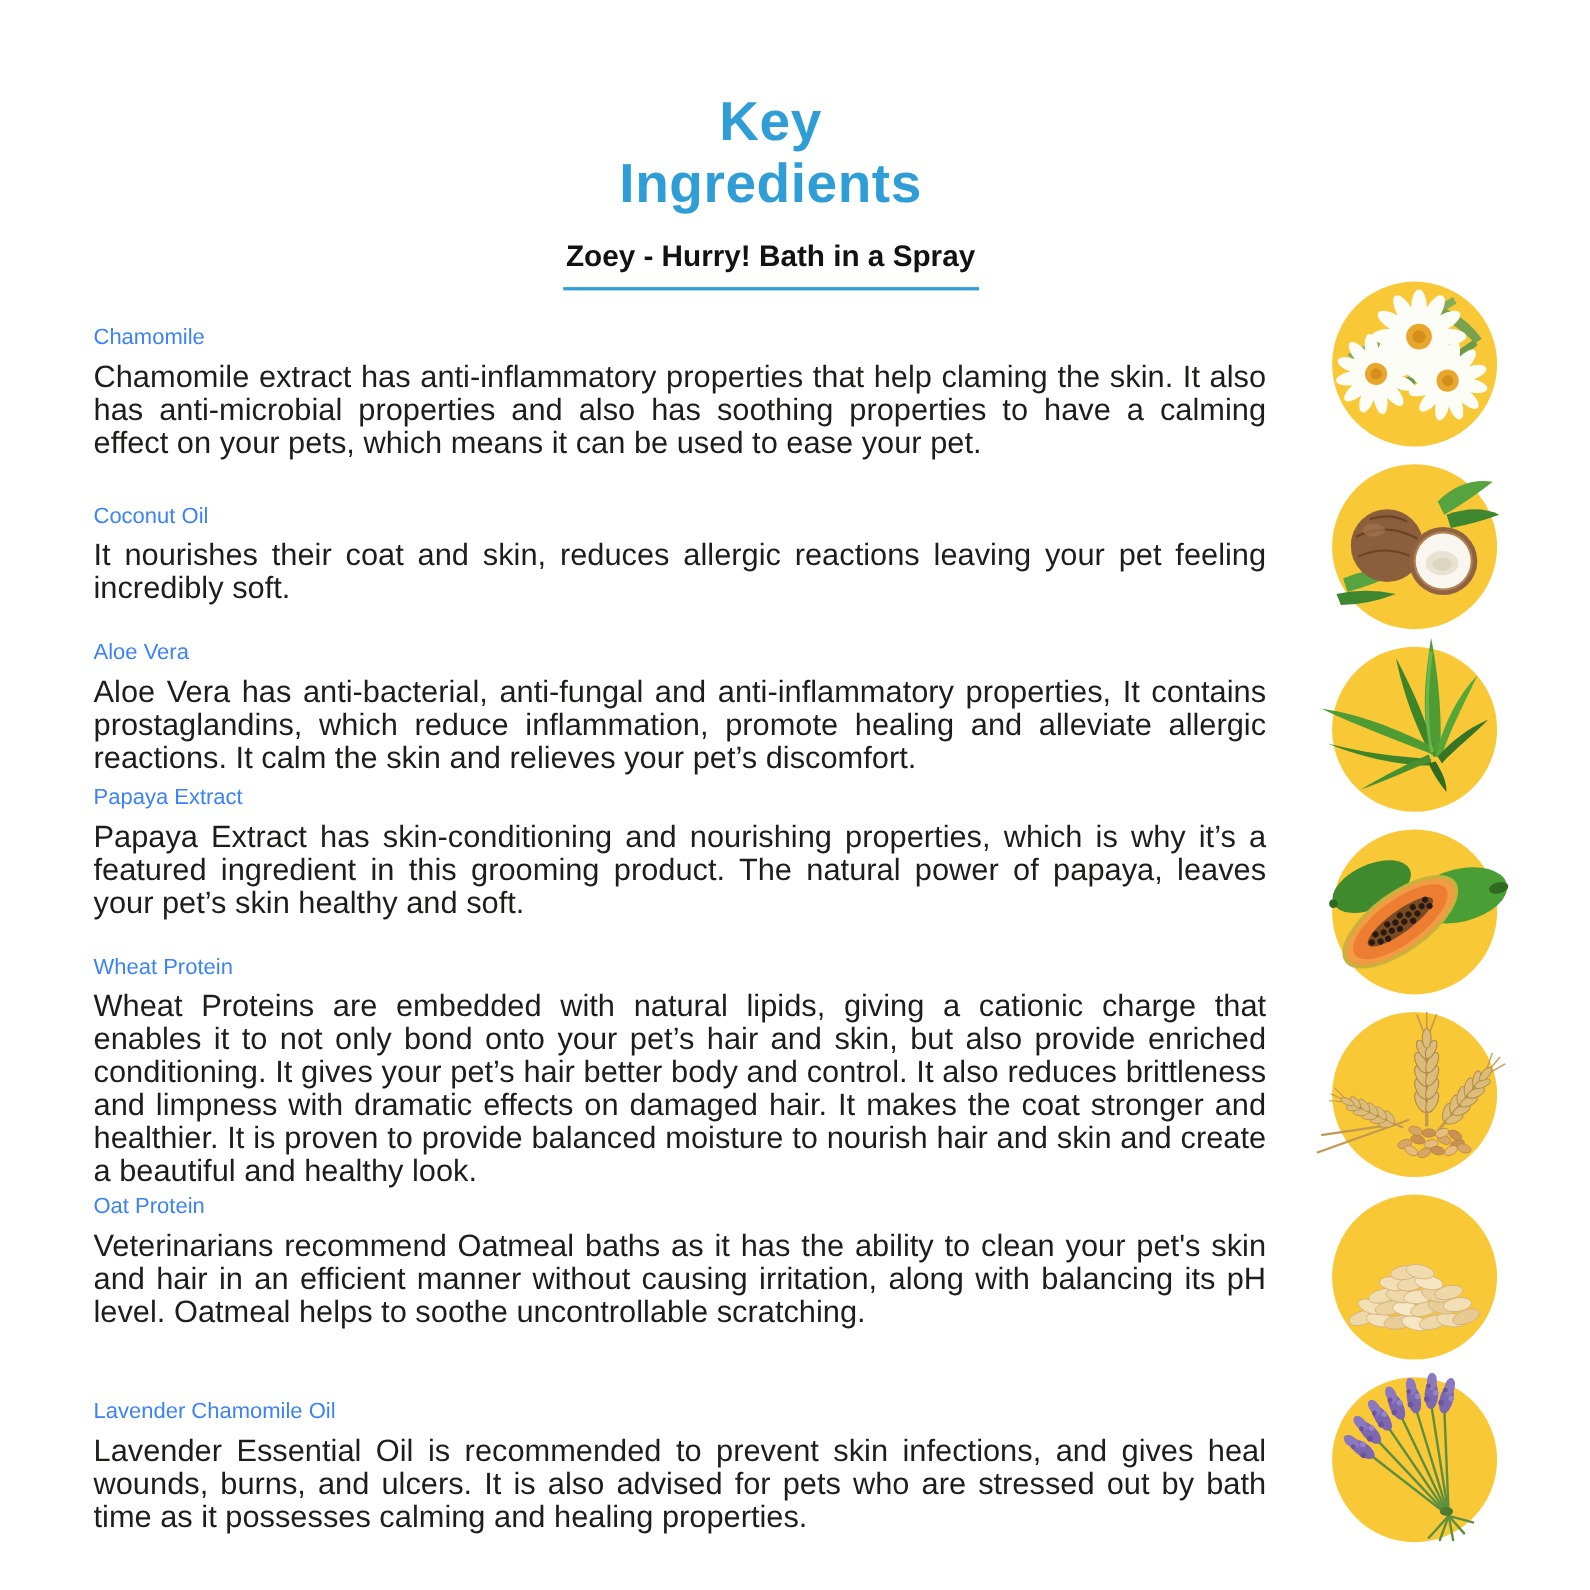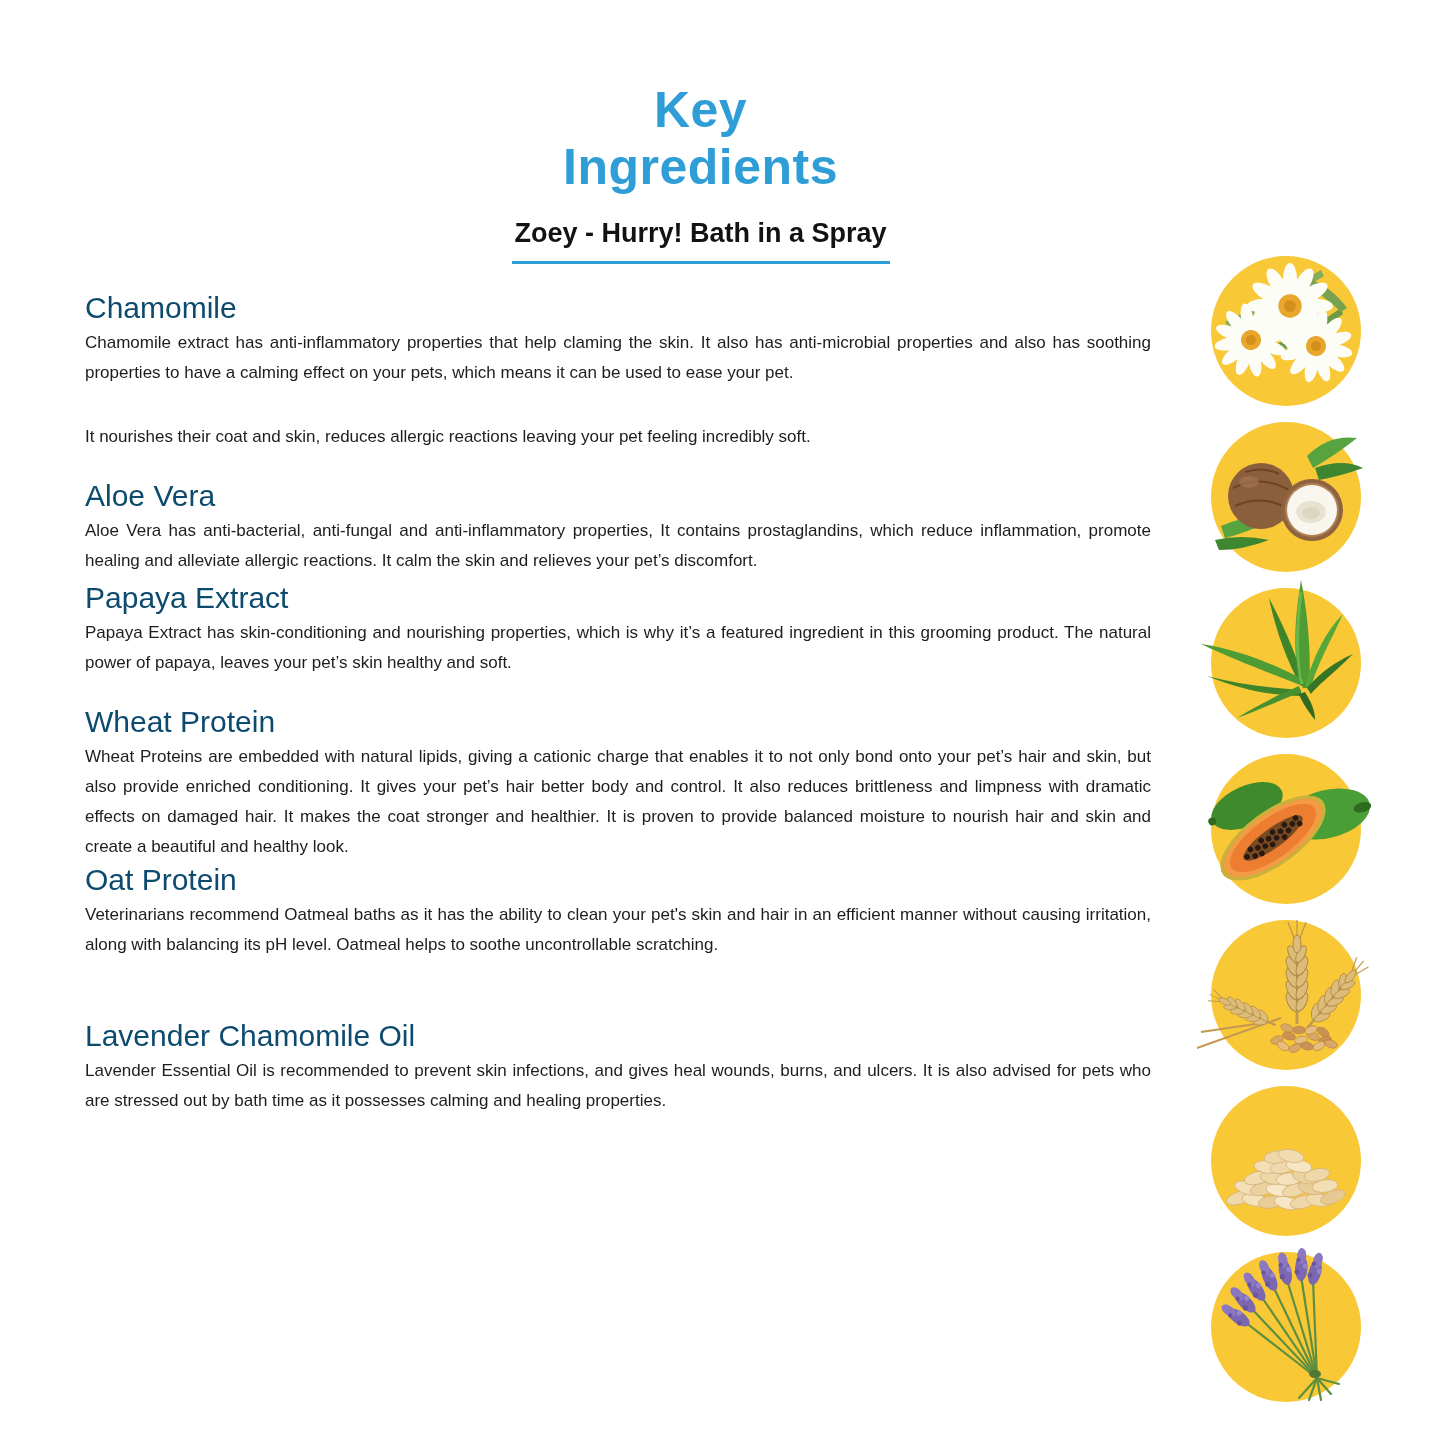--- a/index.html
+++ b/index.html
@@ -30,27 +30,27 @@
   .title-underline{
     width:378px;height:3px;background:#2F9DD6;
     margin:13px auto 0 auto;
   }
   
   .content{
     position:absolute;left:85px;top:290px;width:1066px;
   }
   .ing h2{
     margin:0 0 3px 0;
-    color:#0c4a6e;
-    font-size:30px;line-height:35px;font-weight:500;
+    color:#3b82f6;
+    font-size:20px;line-height:35px;font-weight:500;
   }
   .ing p{
     margin:0;
     color:#1D1D1B;
-    font-size:17px;line-height:30px;
+    font-size:28px;line-height:30px;
     text-align:justify;
   }
   .ing:nth-of-type(1){margin-bottom:34px;}
   .ing:nth-of-type(2){margin-bottom:26px;}
   .ing:nth-of-type(3){margin-bottom:4px;}
   .ing:nth-of-type(4){margin-bottom:26px;}
   .ing:nth-of-type(5){}
   .ing:nth-of-type(6){margin-bottom:58px;}
   
   .icon-rail{
@@ -82,20 +82,21 @@
   </header>
 
   <main class="content">
 
     <section class="ing">
       <h2>Chamomile</h2>
       <p>Chamomile extract has anti-inflammatory properties that help claming the skin. It also has anti-microbial properties and also has soothing properties to have a calming effect on your pets, which means it can be used to ease your pet.</p>
     </section>
 
     <section class="ing">
+      <h2>Coconut Oil</h2>
       <p>It nourishes their coat and skin, reduces allergic reactions leaving your pet feeling incredibly soft.</p>
     </section>
 
     <section class="ing">
       <h2>Aloe Vera</h2>
       <p>Aloe Vera has anti-bacterial, anti-fungal and anti-inflammatory properties, It contains prostaglandins, which reduce inflammation, promote healing and alleviate allergic reactions. It calm the skin and relieves your pet’s discomfort.</p>
     </section>
 
     <section class="ing">
       <h2>Papaya Extract</h2>

